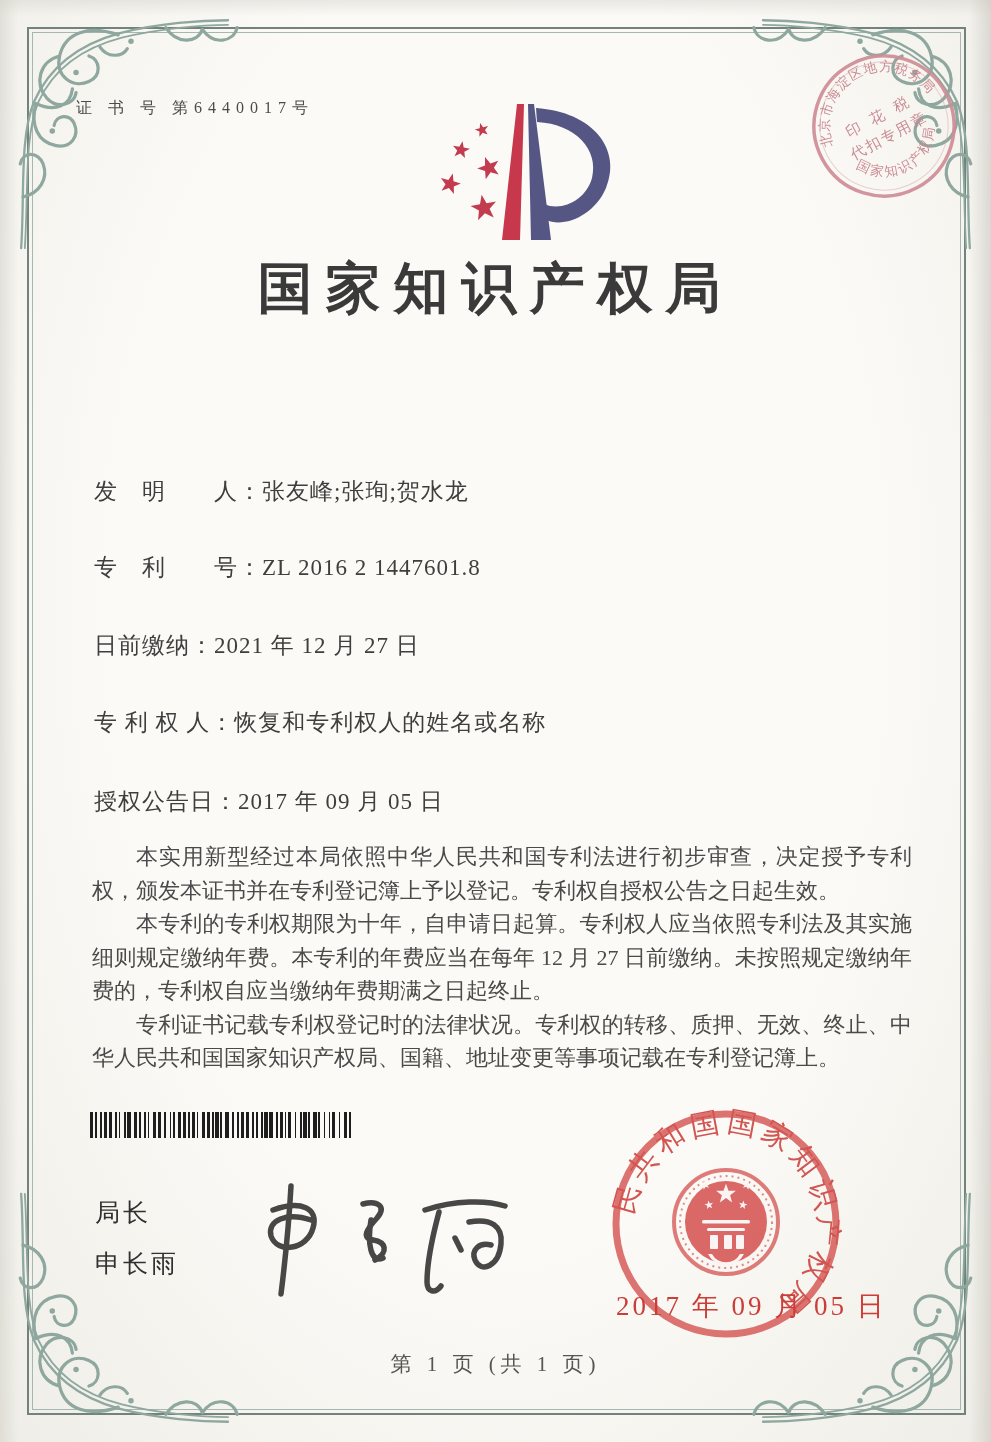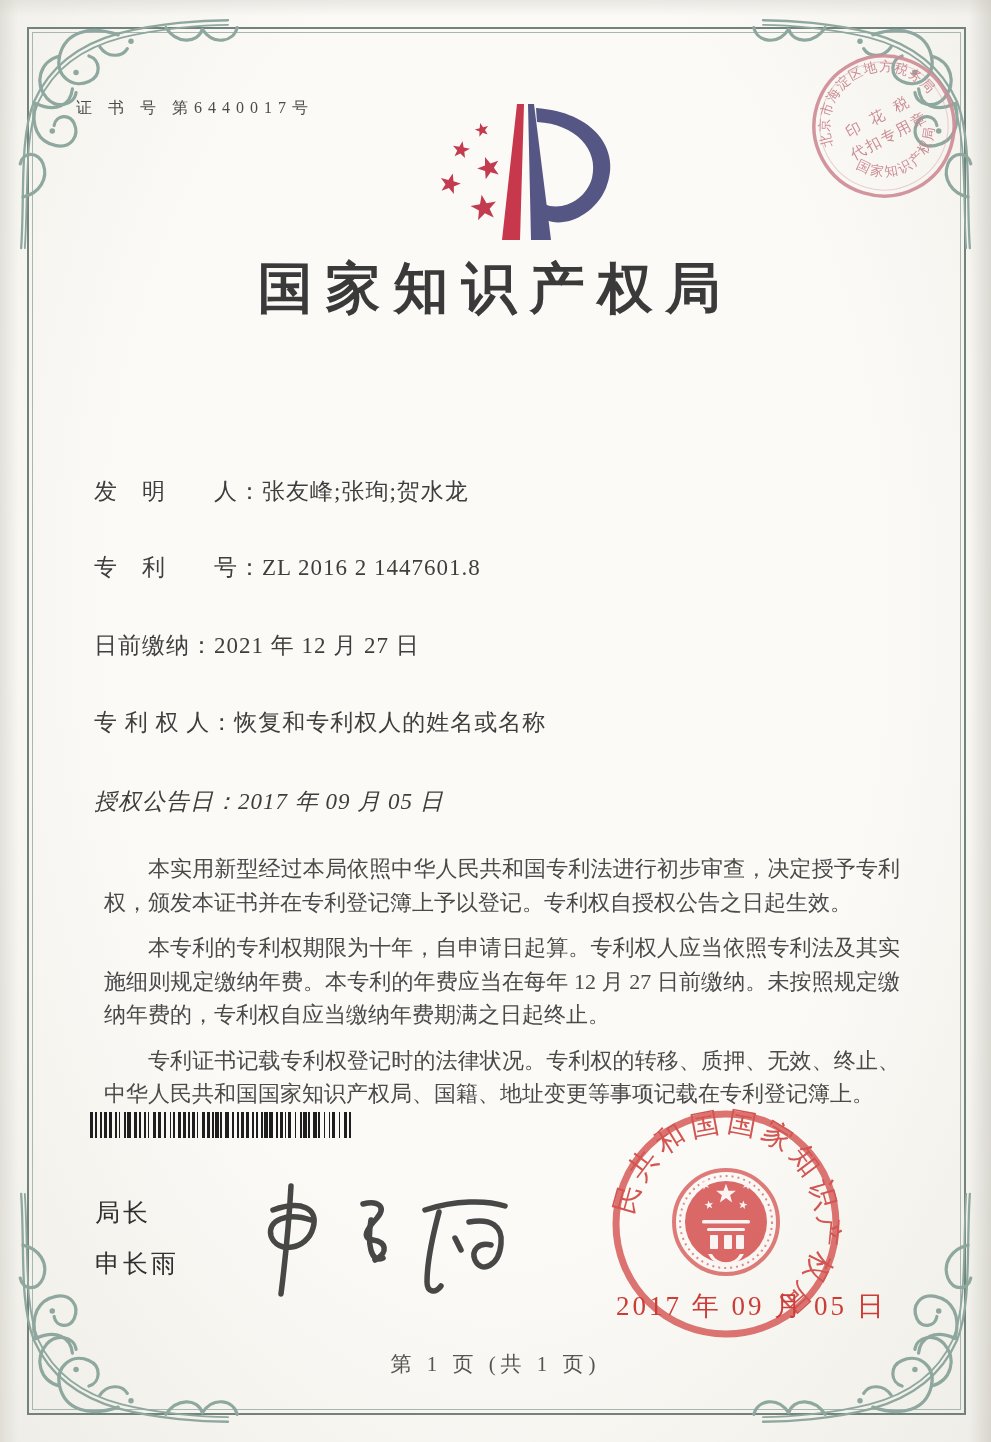--- a/index.html
+++ b/index.html
@@ -19,23 +19,23 @@
   .orn.tl{left:12px;top:12px;transform:scaleY(-1);}
   .orn.tr{right:12px;top:12px;transform:scale(-1,-1);}
   .orn.bl{left:12px;bottom:12px;}
   .orn.br{right:12px;bottom:12px;transform:scaleX(-1);}
   .cert-no{position:absolute;left:76px;top:98px;font-size:16px;letter-spacing:6px;color:#4b4b4b;}
   .logo{position:absolute;left:404px;top:92px;width:230px;height:158px;}
   .tax-stamp{position:absolute;left:804px;top:44px;width:160px;height:164px;opacity:.92;}
   .doc-title{position:absolute;left:0;top:252px;width:100%;text-align:center;
     font-size:55px;font-weight:600;letter-spacing:13px;color:#3a3a3a;}
   .field{position:absolute;left:94px;right:70px;font-size:23px;letter-spacing:1px;color:#3e3e3e;white-space:nowrap;}
-  .f0{top:396px;} .f1{top:476px;} .f2{top:552px;} .f3{top:630px;} .f4{top:707px;} .f5{top:786px;font-style:italic;}
+  .f0{top:396px;} .f1{top:476px;} .f2{top:552px;} .f3{top:630px;} .f4{top:707px;} .f5{top:786px;}
   .paras{position:absolute;left:92px;width:820px;top:840px;font-size:22px;line-height:33.5px;color:#4a4a4a;text-align:justify;}
-  .paras p{margin:12px;text-indent:2em;}
+  .paras p{margin:0;text-indent:2em;}
   .barcode{position:absolute;left:90px;top:1112px;height:26px;display:flex;align-items:stretch;}
   .barcode .b{background:#1e1e1e;} .barcode .s{background:transparent;}
   .director{position:absolute;left:95px;top:1196px;font-size:25px;color:#303030;}
   .director div{margin-bottom:18px;letter-spacing:3px;}
   .signature{position:absolute;left:243px;top:1182px;width:280px;height:122px;}
   .office-seal{position:absolute;left:606px;top:1104px;width:240px;height:240px;opacity:.93;}
   .seal-date{position:absolute;left:616px;top:1288px;font-size:27px;letter-spacing:3px;color:#cd3d38;}
   .page-footer{position:absolute;left:0;top:1350px;width:100%;text-align:center;font-size:21px;letter-spacing:5px;color:#555;}
   .defs{position:absolute;width:0;height:0;overflow:hidden;}
 </style>

